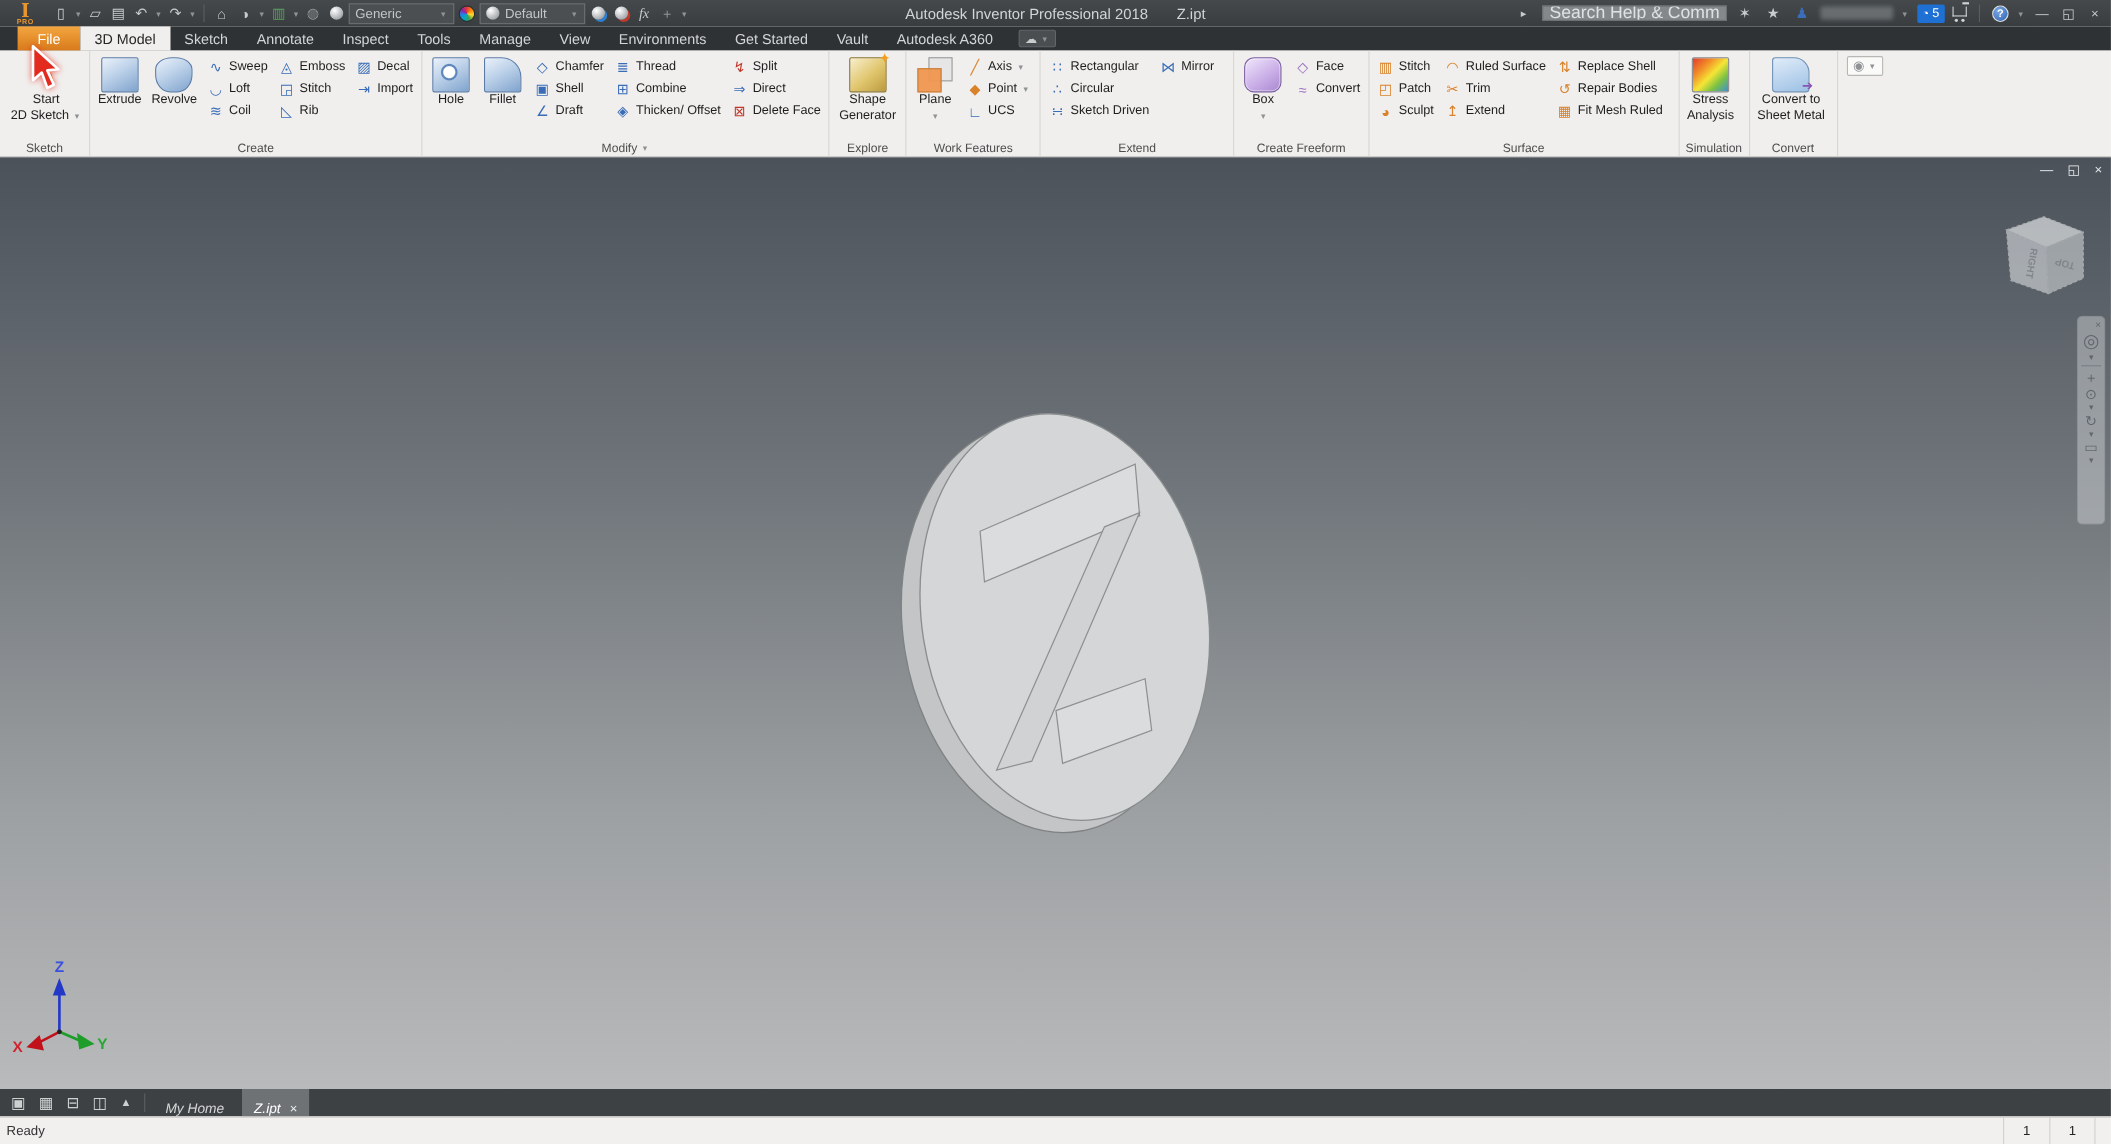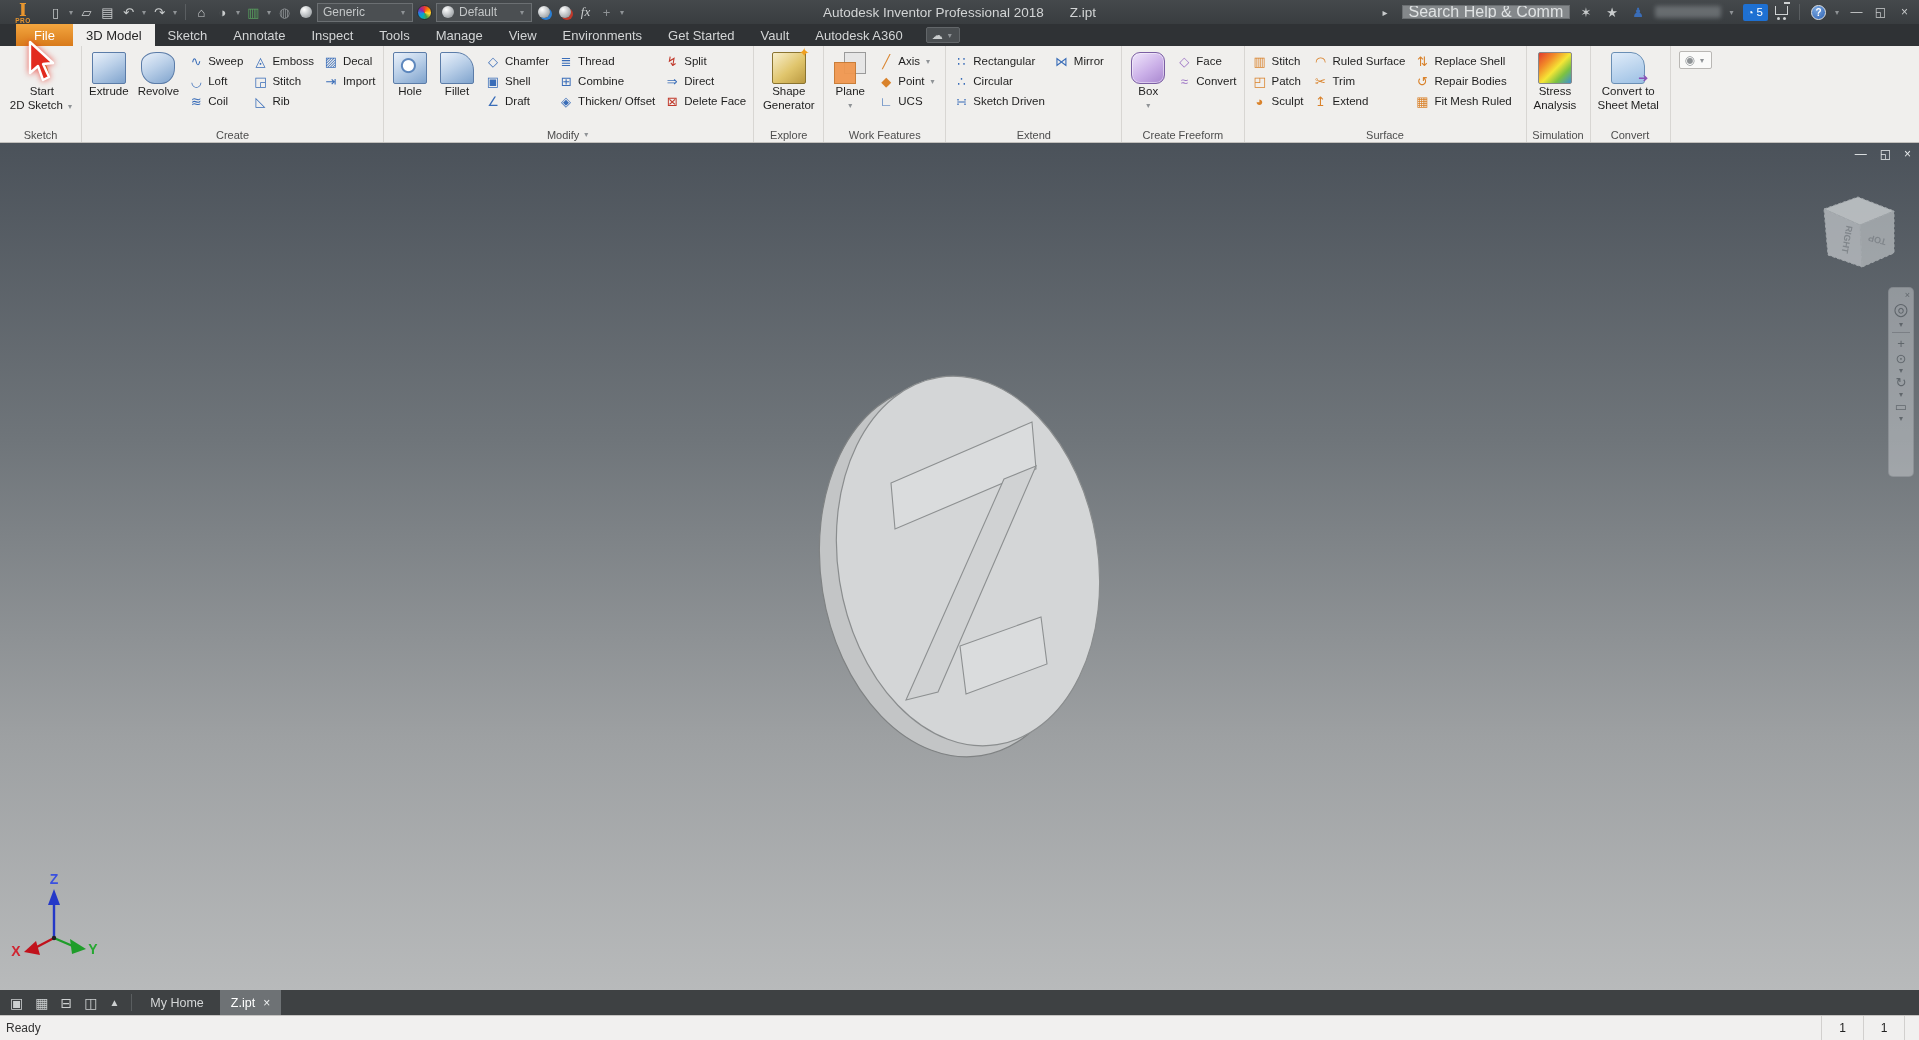--- a/index.html
+++ b/index.html
@@ -89,21 +89,21 @@
   .navbar .nic.sm{font-size:8px;line-height:9px;}
   .navbar .nic.big{font-size:17px;line-height:20px;}
   .navbar .ndiv{width:18px;height:1px;background:rgba(90,96,101,.45);margin:3px 0;}
   .navbar .nclose{align-self:flex-end;margin-right:3px;font-size:9px;line-height:10px;opacity:.6;color:#3f464c;}
   
   .bottombar{height:25px;background:#3e4143;display:flex;align-items:stretch;color:#cdd0d1;}
   .bbicons{display:flex;align-items:center;gap:12px;padding:0 10px;}
   .bbic{font-size:14px;color:#cdd0d1;}
   .bbic.tri{font-size:10px;}
   .bbdiv{width:1px;background:#5a5e60;margin:4px 2px;}
-  .btab{display:flex;align-items:center;padding:0 16px;font-size:12.5px;color:#d5d7d8;}
+  .btab{display:flex;align-items:flex-end;padding:0 16px;font-size:12.5px;color:#d5d7d8;font-style:italic;}
   .btab.active{background:#6e7275;color:#fff;gap:8px;padding:0 11px;}
   .btab .x{font-size:12px;color:#f0f2f3;}
   .statusbar{height:25px;background:#f1f0ef;border-top:1px solid #c6c4c2;position:relative;
     font-size:12px;color:#333;display:flex;align-items:center;padding-left:6px;}
   .scells{position:absolute;right:14px;top:0;height:100%;display:flex;}
   .scell{width:42px;border-left:1px solid #d2d0ce;display:flex;align-items:center;justify-content:center;color:#222;}
   .scell:last-child{border-right:1px solid #d2d0ce;}
   
   .cursor{position:absolute;left:27px;top:40px;z-index:50;filter:drop-shadow(0 0 3px rgba(232,40,30,.75));}
 </style>

